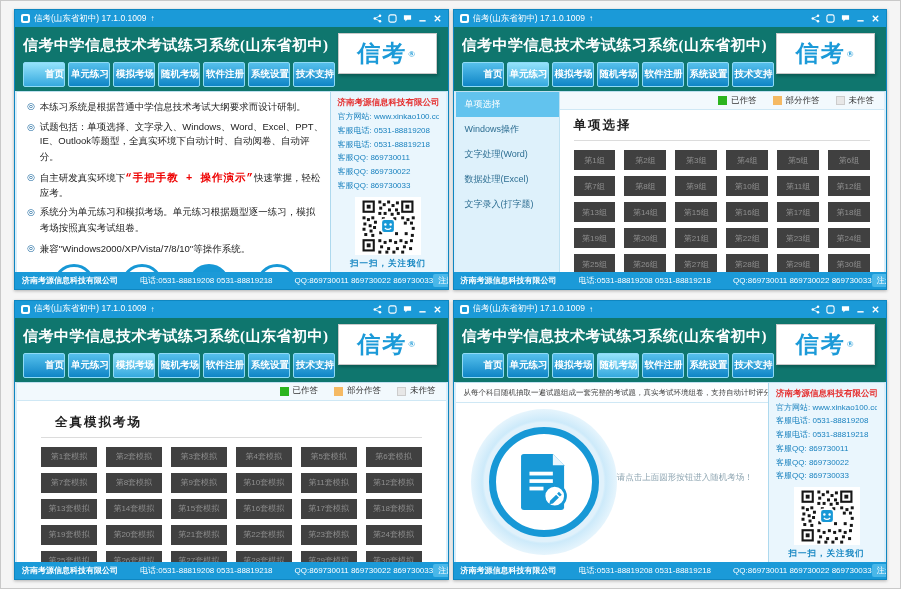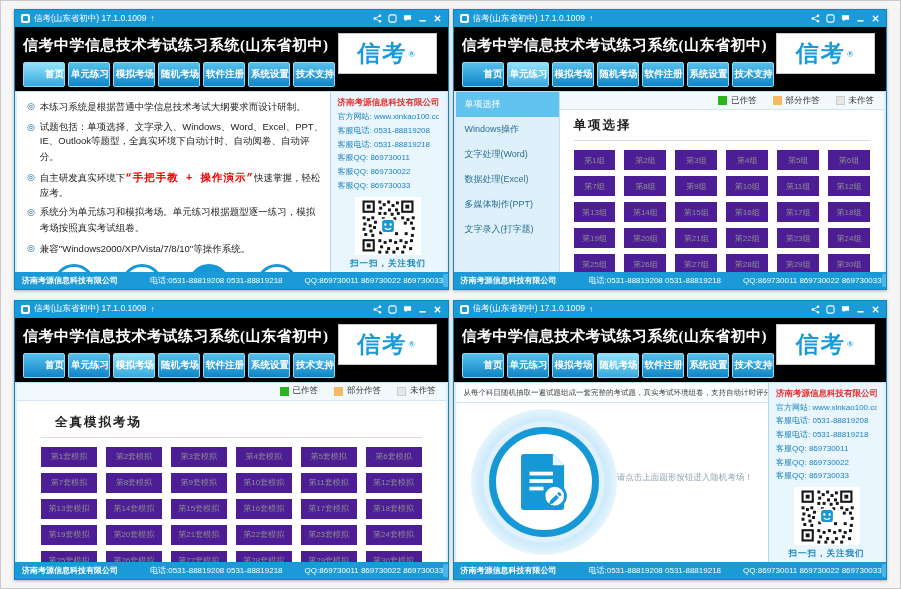--- a/index.html
+++ b/index.html
@@ -15,21 +15,21 @@
   .titlebar { height:17px; flex:0 0 auto; background:#1b9ad8; color:#fff; display:flex;
               align-items:center; padding:0 6px; gap:4px; font-size:8.5px; }
   .app-icon { width:9px; height:9px; background:#fff; border-radius:2px; position:relative; flex:0 0 auto;}
   .app-icon::after { content:""; position:absolute; left:2px; top:2px; width:5px; height:5px; background:#1b9ad8; border-radius:1px;}
   .tb-title { white-space:nowrap; overflow:hidden; }
   .tb-arrow { font-size:8px; font-weight:bold; }
   .tb-icons { margin-left:auto; display:flex; gap:6px; align-items:center; }
   .tbi { width:9px; height:9px; display:block; cursor:pointer; }
 
   
-  .chrome { background:#000000; position:relative; flex:0 0 auto; padding:1px 8px 0; }
+  .chrome { background:#0f766e; position:relative; flex:0 0 auto; padding:1px 8px 0; }
   .main-title { color:#fff; font-family:"Liberation Serif","DejaVu Serif",serif; font-weight:bold;
                 font-size:15px; letter-spacing:.5px; line-height:34px; white-space:nowrap;
                 overflow:hidden; padding-right:104px; }
   .logo-box { position:absolute; right:11px; top:6px; width:99px; height:41px; background:#fff;
               border:1px solid #c9c9c9; box-shadow:1px 2px 3px rgba(0,0,0,.25); z-index:5;
               display:flex; align-items:center; justify-content:center;
               color:#1b9ad8; font-family:"Liberation Serif","DejaVu Serif",serif;
               font-weight:bold; font-size:23px; letter-spacing:2px; }
   .logo-box sup { font-size:9px; margin-left:1px; }
   .tabs { display:flex; gap:3px; padding:0 0 4px; width:312px; }
@@ -76,21 +76,21 @@
 
   
   .unit-side { width:104px; flex:0 0 auto; background:#def1fb; border-right:1px solid #bfe2f2; }
   .side-item { padding:6px 9px; font-size:9px; color:#2d6e92; white-space:nowrap; overflow:hidden; cursor:pointer; }
   .side-item.active { background:#62c3ee; color:#fff; }
   .col { flex:1; min-width:0; display:flex; flex-direction:column; }
   .unit-main { flex:1; padding:7px 14px 4px; overflow:hidden; }
   .panel-heading { font-size:12.5px; font-weight:bold; color:#222; letter-spacing:2px; }
   .rule { border:0; border-top:1px solid #dcdcdc; margin:6px 0 9px; }
   .btn-grid { display:grid; grid-template-columns:repeat(6,1fr); gap:6px 9px; }
-  .gray-btn { background:#4c1d95; color:#8f8f8f; font-size:8px; text-align:center; padding:4.5px 0;
+  .gray-btn { background:#404040; color:#8f8f8f; font-size:8px; text-align:center; padding:4.5px 0;
               white-space:nowrap; overflow:hidden; cursor:pointer; }
 
   
   .mock-main { flex:1; padding:9px 24px 4px; overflow:hidden; }
   .mock-main .panel-heading { margin:4px 0 0 14px; }
 
   
   .random-main { flex:1; min-width:0; display:flex; flex-direction:column; }
   .noticebar { flex:0 0 auto; border-bottom:1px solid #cfe8f5; background:#fdfeff; font-size:7.5px;
                color:#444; padding:5px 8px 4px; white-space:nowrap; overflow:hidden; }
@@ -100,21 +100,21 @@
           display:flex; align-items:center; justify-content:center; }
   .big-circle { width:110px; height:110px; border-radius:50%; border:7px solid #1798d6; background:#fff;
                 display:flex; align-items:center; justify-content:center; cursor:pointer;
                 box-shadow:0 0 0 5px #e0f1fb; }
   .hint { flex:0 0 auto; font-size:8.5px; color:#8fa6b2; margin:2px 0 10px; }
 
   
   .footer { height:17px; flex:0 0 auto; background:#1b9ad8; color:#fff; font-size:8px;
             display:flex; align-items:center; padding:0 7px; white-space:nowrap; overflow:hidden; }
   .fcompany { font-weight:bold; }
-  .fphones { margin-left:32px; }
+  .fphones { margin-left:22px; }
   .fqqs { margin-left:22px; }
   .edition { margin-left:auto; background:#49b7e9; padding:1px 5px; border-radius:2px; cursor:pointer; }
 </style>
 </head>
 <body>
 
 <svg width="0" height="0" style="position:absolute">
   <defs>
     <symbol id="i-share" viewBox="0 0 10 10">
         <path d="M2 5 L7.8 2 M2 5 L7.8 8" stroke="#fff" stroke-width="0.9" fill="none"></path>
@@ -413,21 +413,20 @@
           <span>信考</span>
           <sup>®</sup>
         </div>
     </div>
     <div class="content">
       <nav class="unit-side">
           <div class="side-item active">单项选择</div>
           <div class="side-item">Windows操作</div>
           <div class="side-item">文字处理(Word)</div>
           <div class="side-item">数据处理(Excel)</div>
-          <div class="side-item">多媒体制作(PPT)</div>
           <div class="side-item">文字录入(打字题)</div>
         </nav>
       <div class="col">
         <div class="legendbar">
           <span class="leg">
               <i class="sw green"></i>
               <span>已作答</span>
             </span>
           <span class="leg">
               <i class="sw orange"></i>

